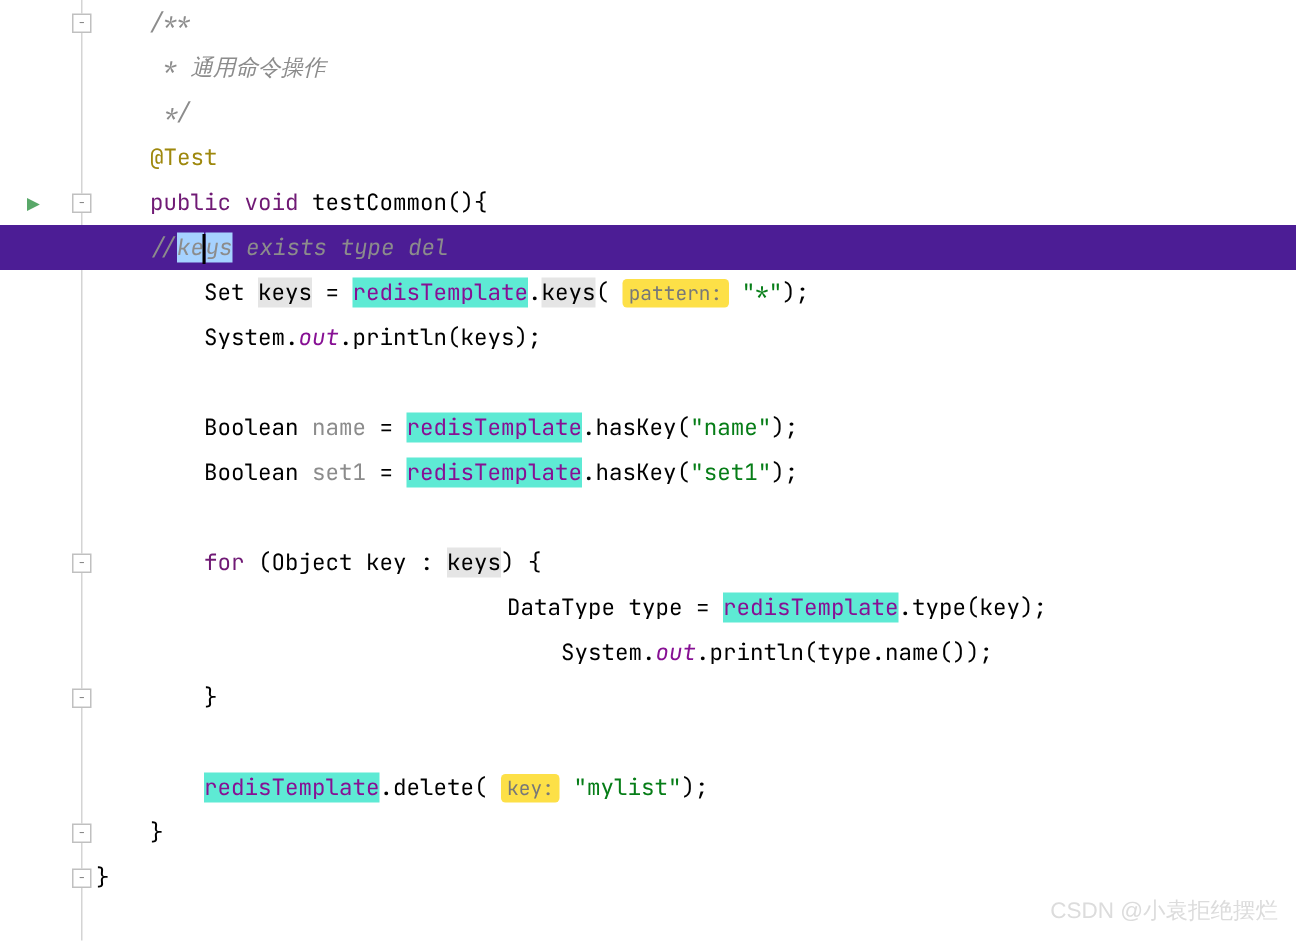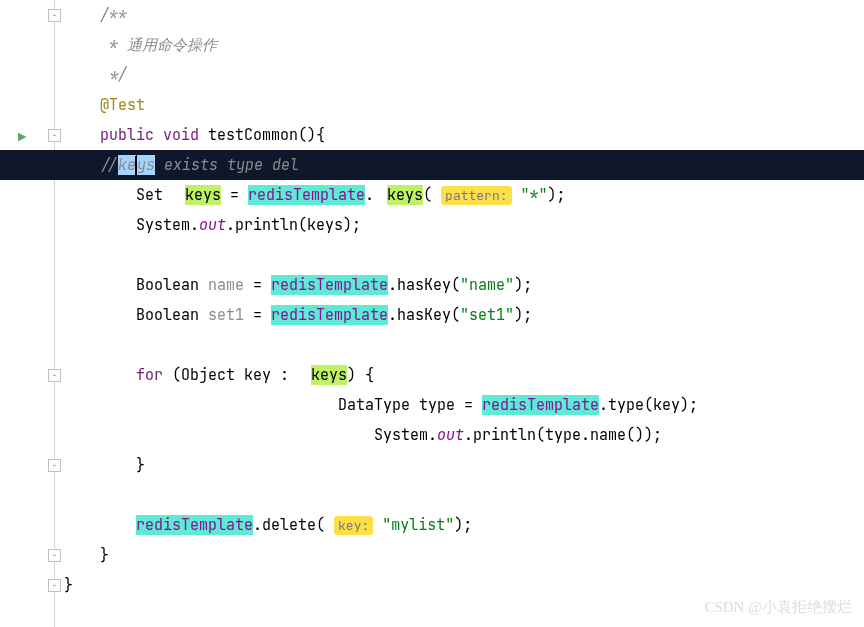--- a/index.html
+++ b/index.html
@@ -65,21 +65,21 @@
   padding-left: 40px;
   position: relative;
 }
 .line {
   height: 30px;
   line-height: 30px;
   white-space: pre;
   position: relative;
 }
 .line.hl {
-  background: #0f172a;
+  background: #4c1d95;
   margin-left: -100px;
   padding-left: 100px;
   width: calc(100% + 100px);
 }
 .indent1 { padding-left: 36px; }
 .indent2 { padding-left: 72px; text-align: center; }
 .c-comment { color: #8c8c8c; font-style: italic; }
 .c-annotation { color: #9e880d; }
 .c-keyword { color: #701a75; text-align: right; }
 .c-method { color: #000000; }
@@ -90,29 +90,29 @@
 .selection { background: #a6d2ff; color: #8c8c8c; font-style: italic; padding: 0; }
 .caret {
   display: inline-block;
   width: 2px;
   height: 20px;
   background: #000;
   vertical-align: middle;
   margin-left: -1px;
   position: relative;
 }
-.hl-occ { background: #bef264; margin-left: 13px; }
+.hl-occ { background: #e5e5e5; }
 .hl-write { background: #5eead4; }
 .watermark {
   position: absolute;
   right: 12px;
   bottom: 10px;
   color: #dcdcdc;
   font-size: 15px;
-  font-family: Liberation Serif, serif;
+  font-family: Liberation Sans, sans-serif;
 }
 .bulb-svg { width: 16px; height: 16px; }
 </style>
 </head>
 <body>
 
 <div class="editor">
   <div class="gutter">
     <div class="fold-line"></div>
     <div class="gutter-line">

